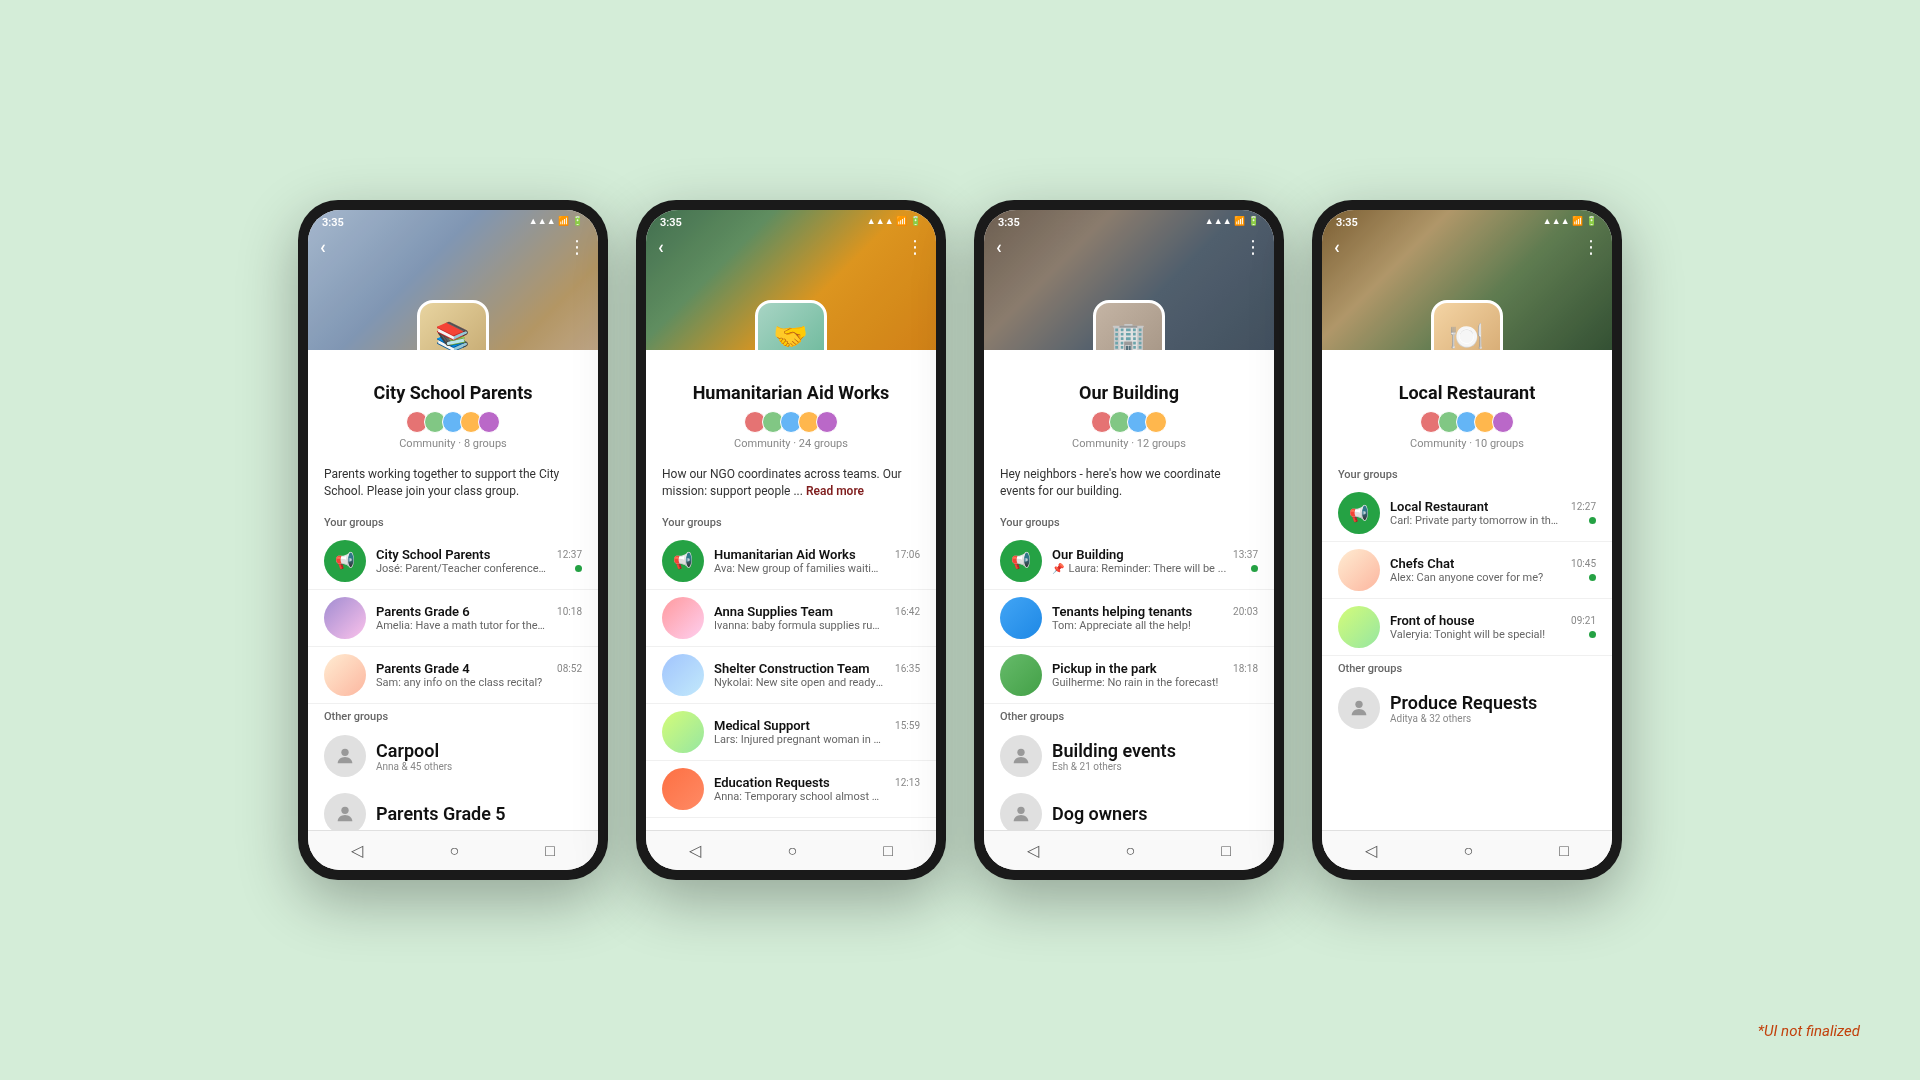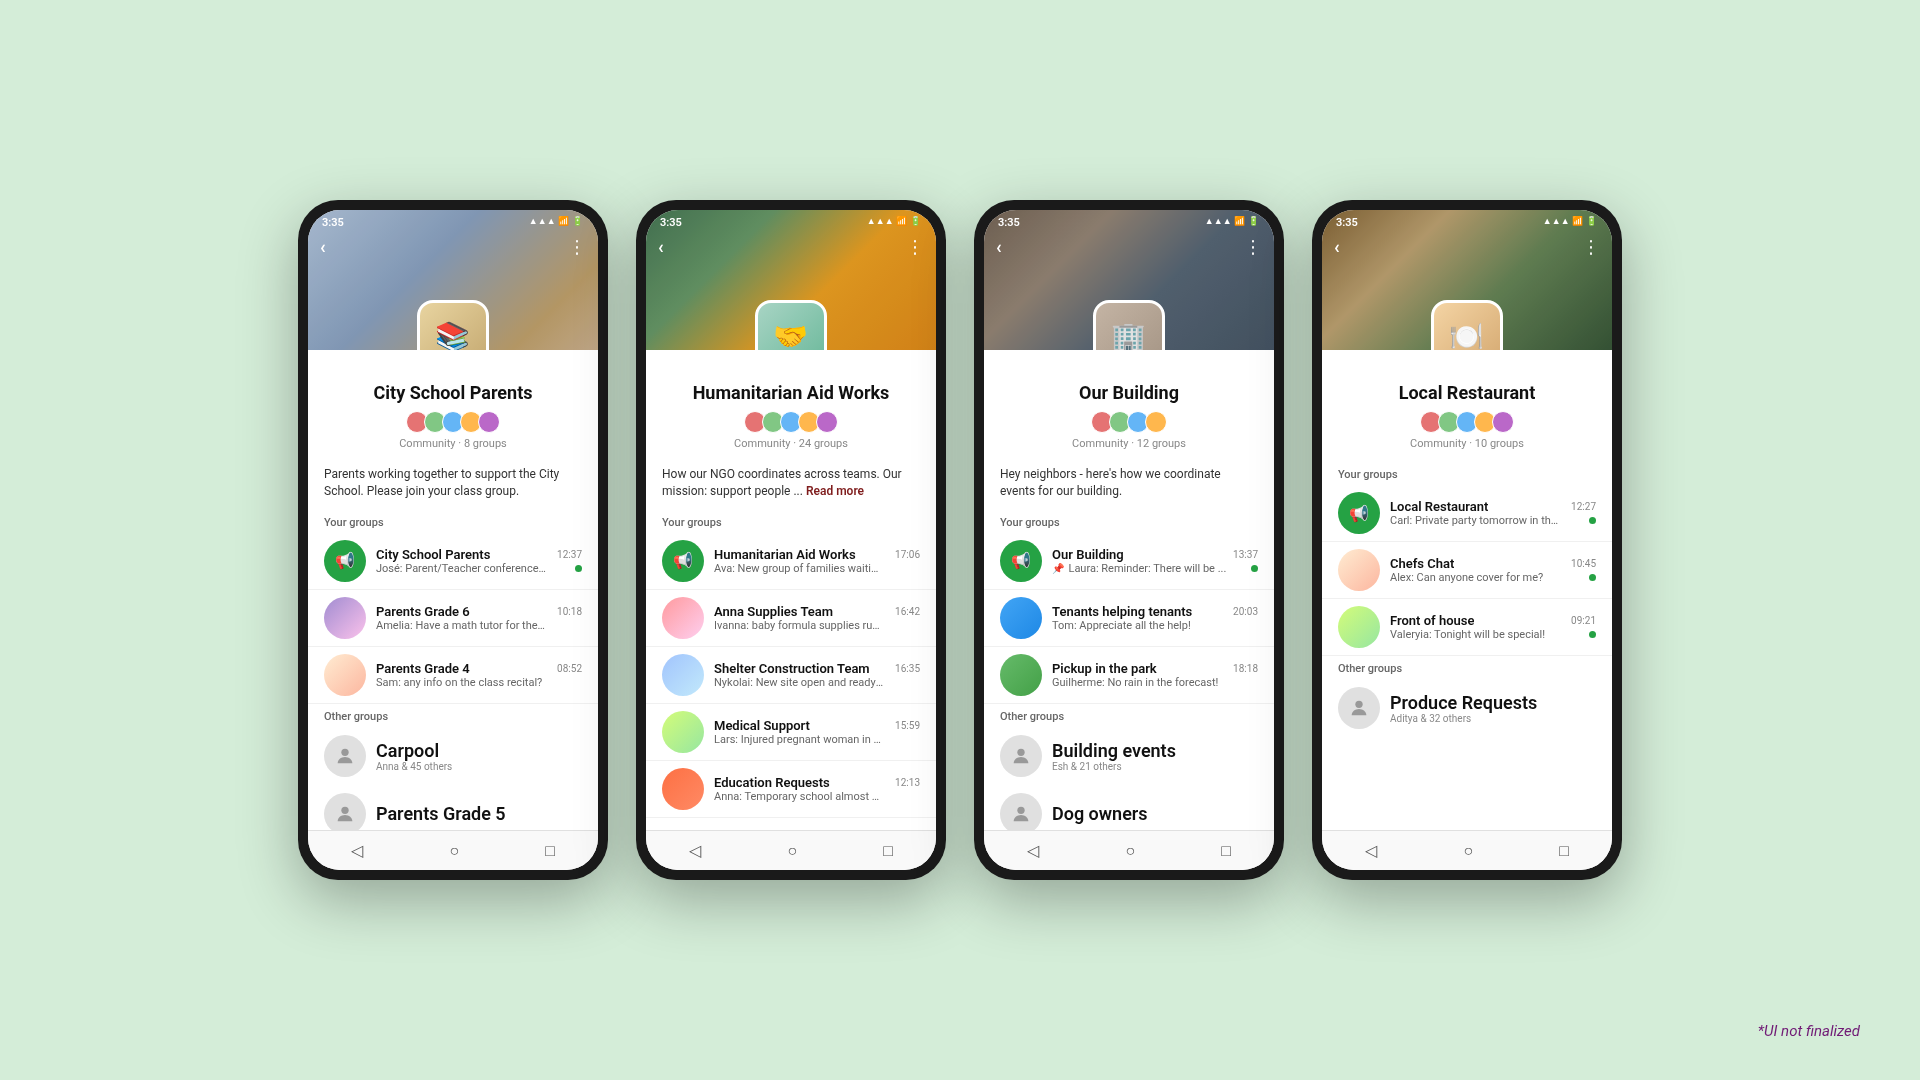--- a/index.html
+++ b/index.html
@@ -326,21 +326,21 @@
     .icon-photo4 { background: linear-gradient(135deg, #a1c4fd, #c2e9fb); }
     .icon-photo5 { background: linear-gradient(135deg, #d4fc79, #96e6a1); }
     .icon-photo6 { background: linear-gradient(135deg, #fd7043, #ff8a65); }
     .icon-photo7 { background: linear-gradient(135deg, #42a5f5, #1e88e5); }
     .icon-photo8 { background: linear-gradient(135deg, #66bb6a, #43a047); }
   </style>
 </head>
 <body>
 
 <div class="phones-container">
-  <div class="watermark" style="position: fixed; bottom: 40px; right: 60px; color: #701a75; font-size: 15px; font-style: italic;">*UI not finalized</div>
+  <div class="watermark" style="position: fixed; bottom: 40px; right: 60px; color: #c2410c; font-size: 15px; font-style: italic;">*UI not finalized</div>
 <div class="phone">
     <div class="phone-screen">
       <div class="phone-header-img header-bg-school">
         <div class="header-overlay"></div>
         <div class="status-bar">
           <span class="status-time">3:35</span>
           <div class="status-icons">
             <span>▲▲▲</span>
             <span>📶</span>
             <span>🔋</span>

